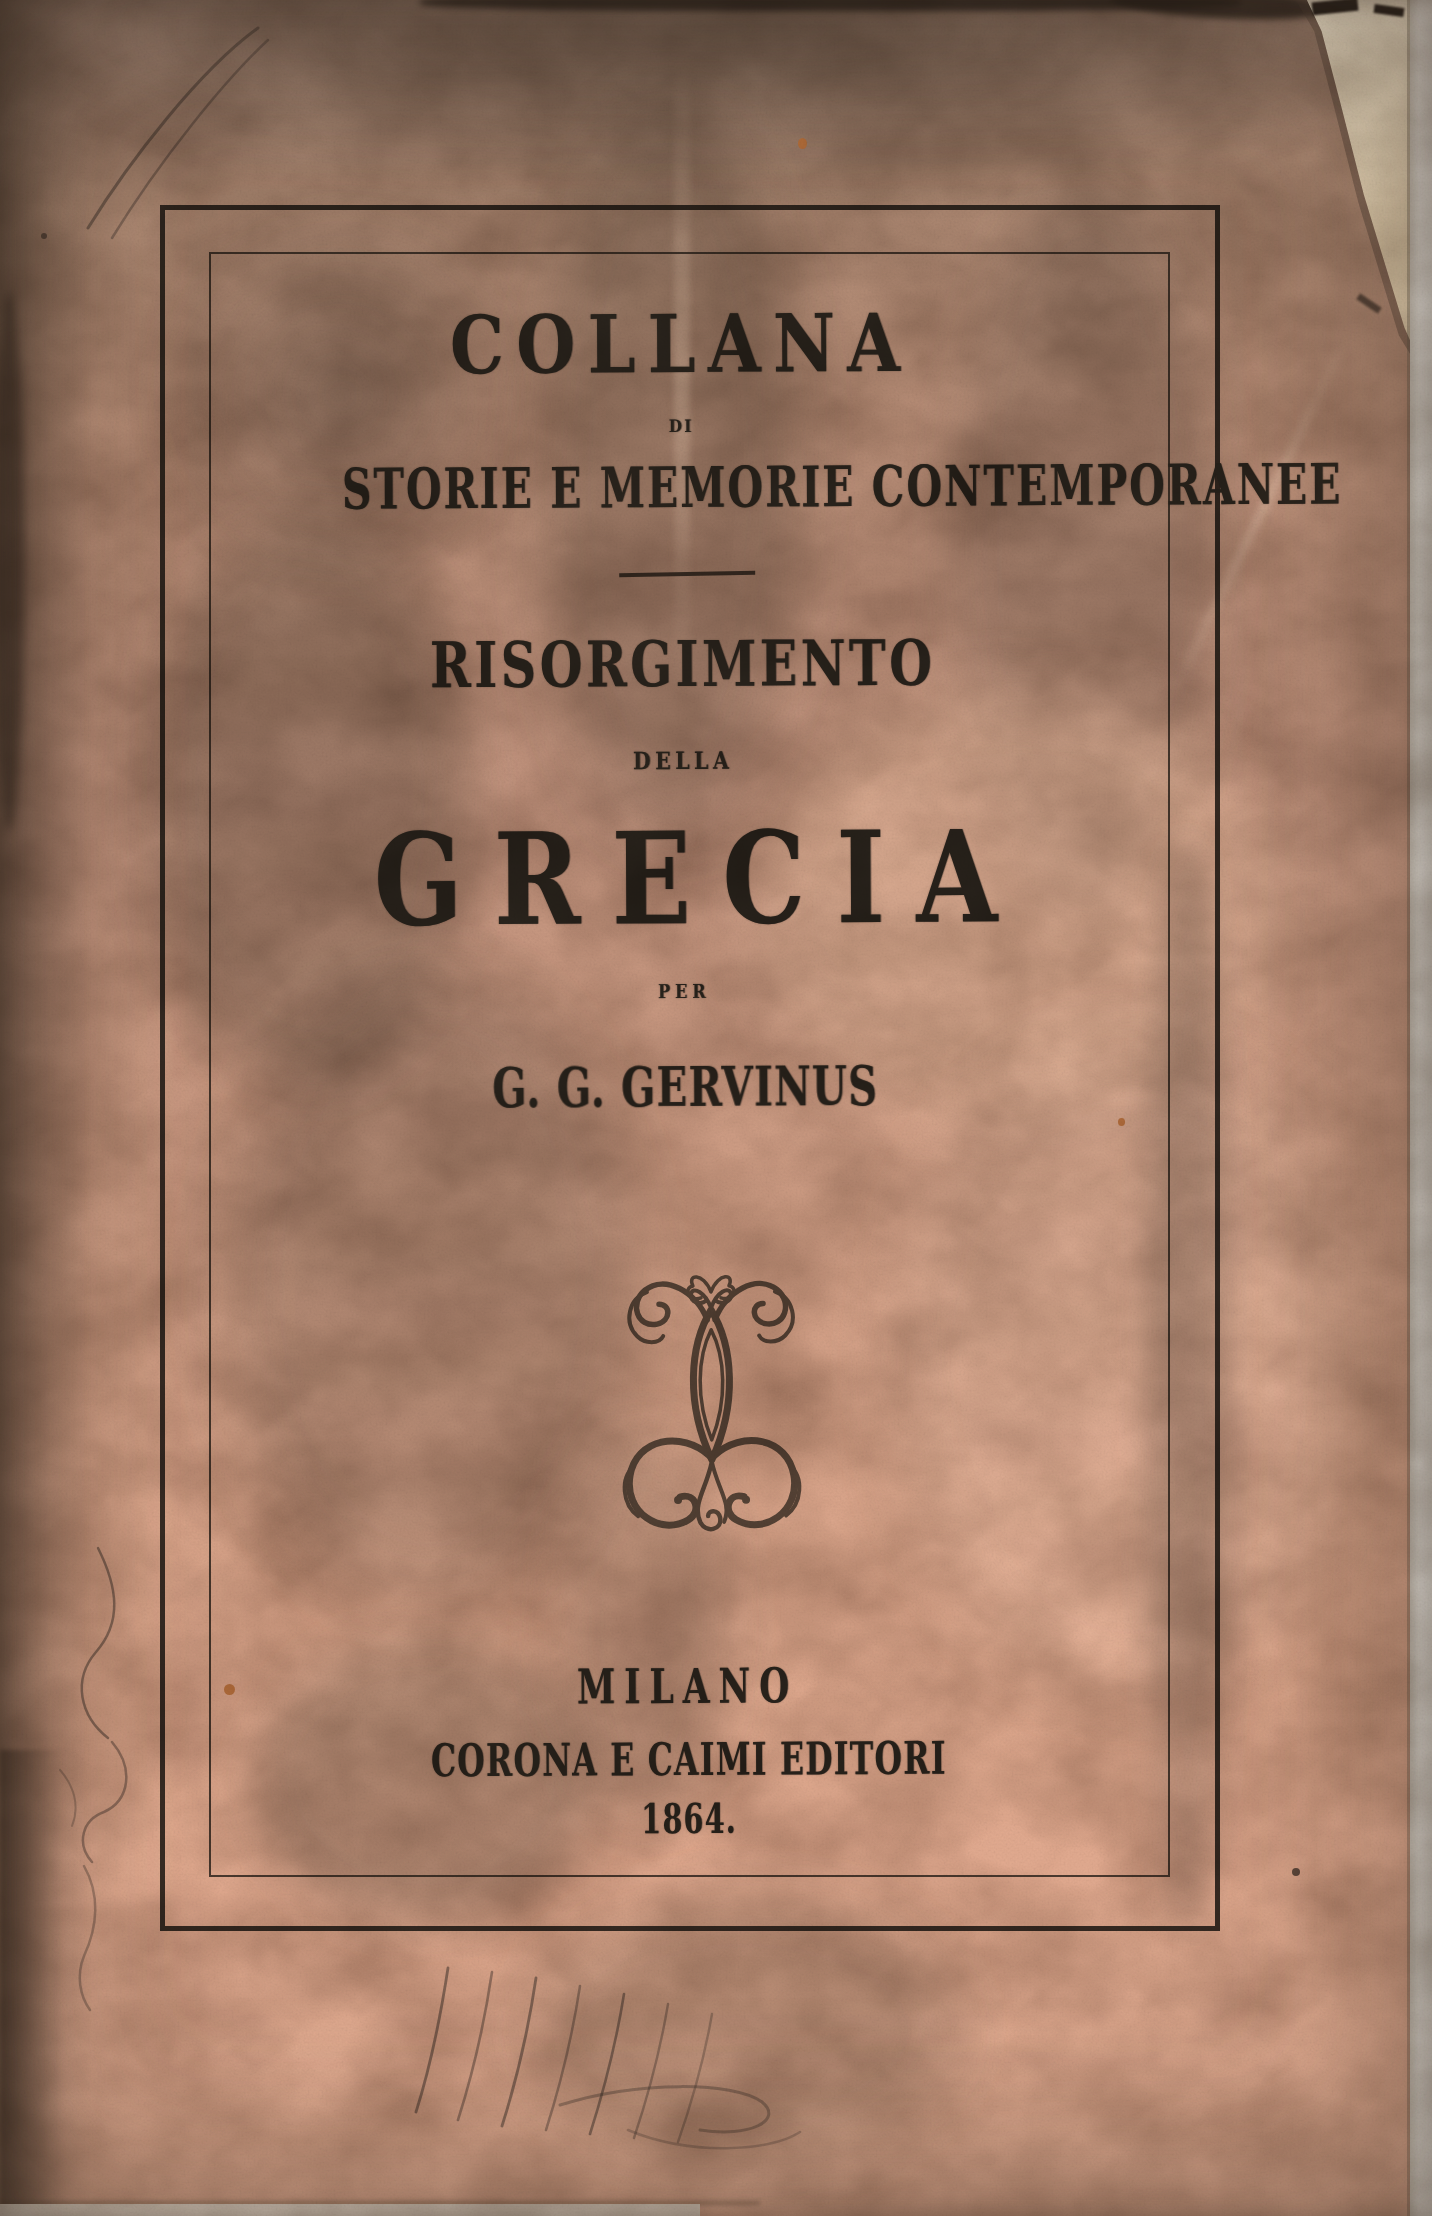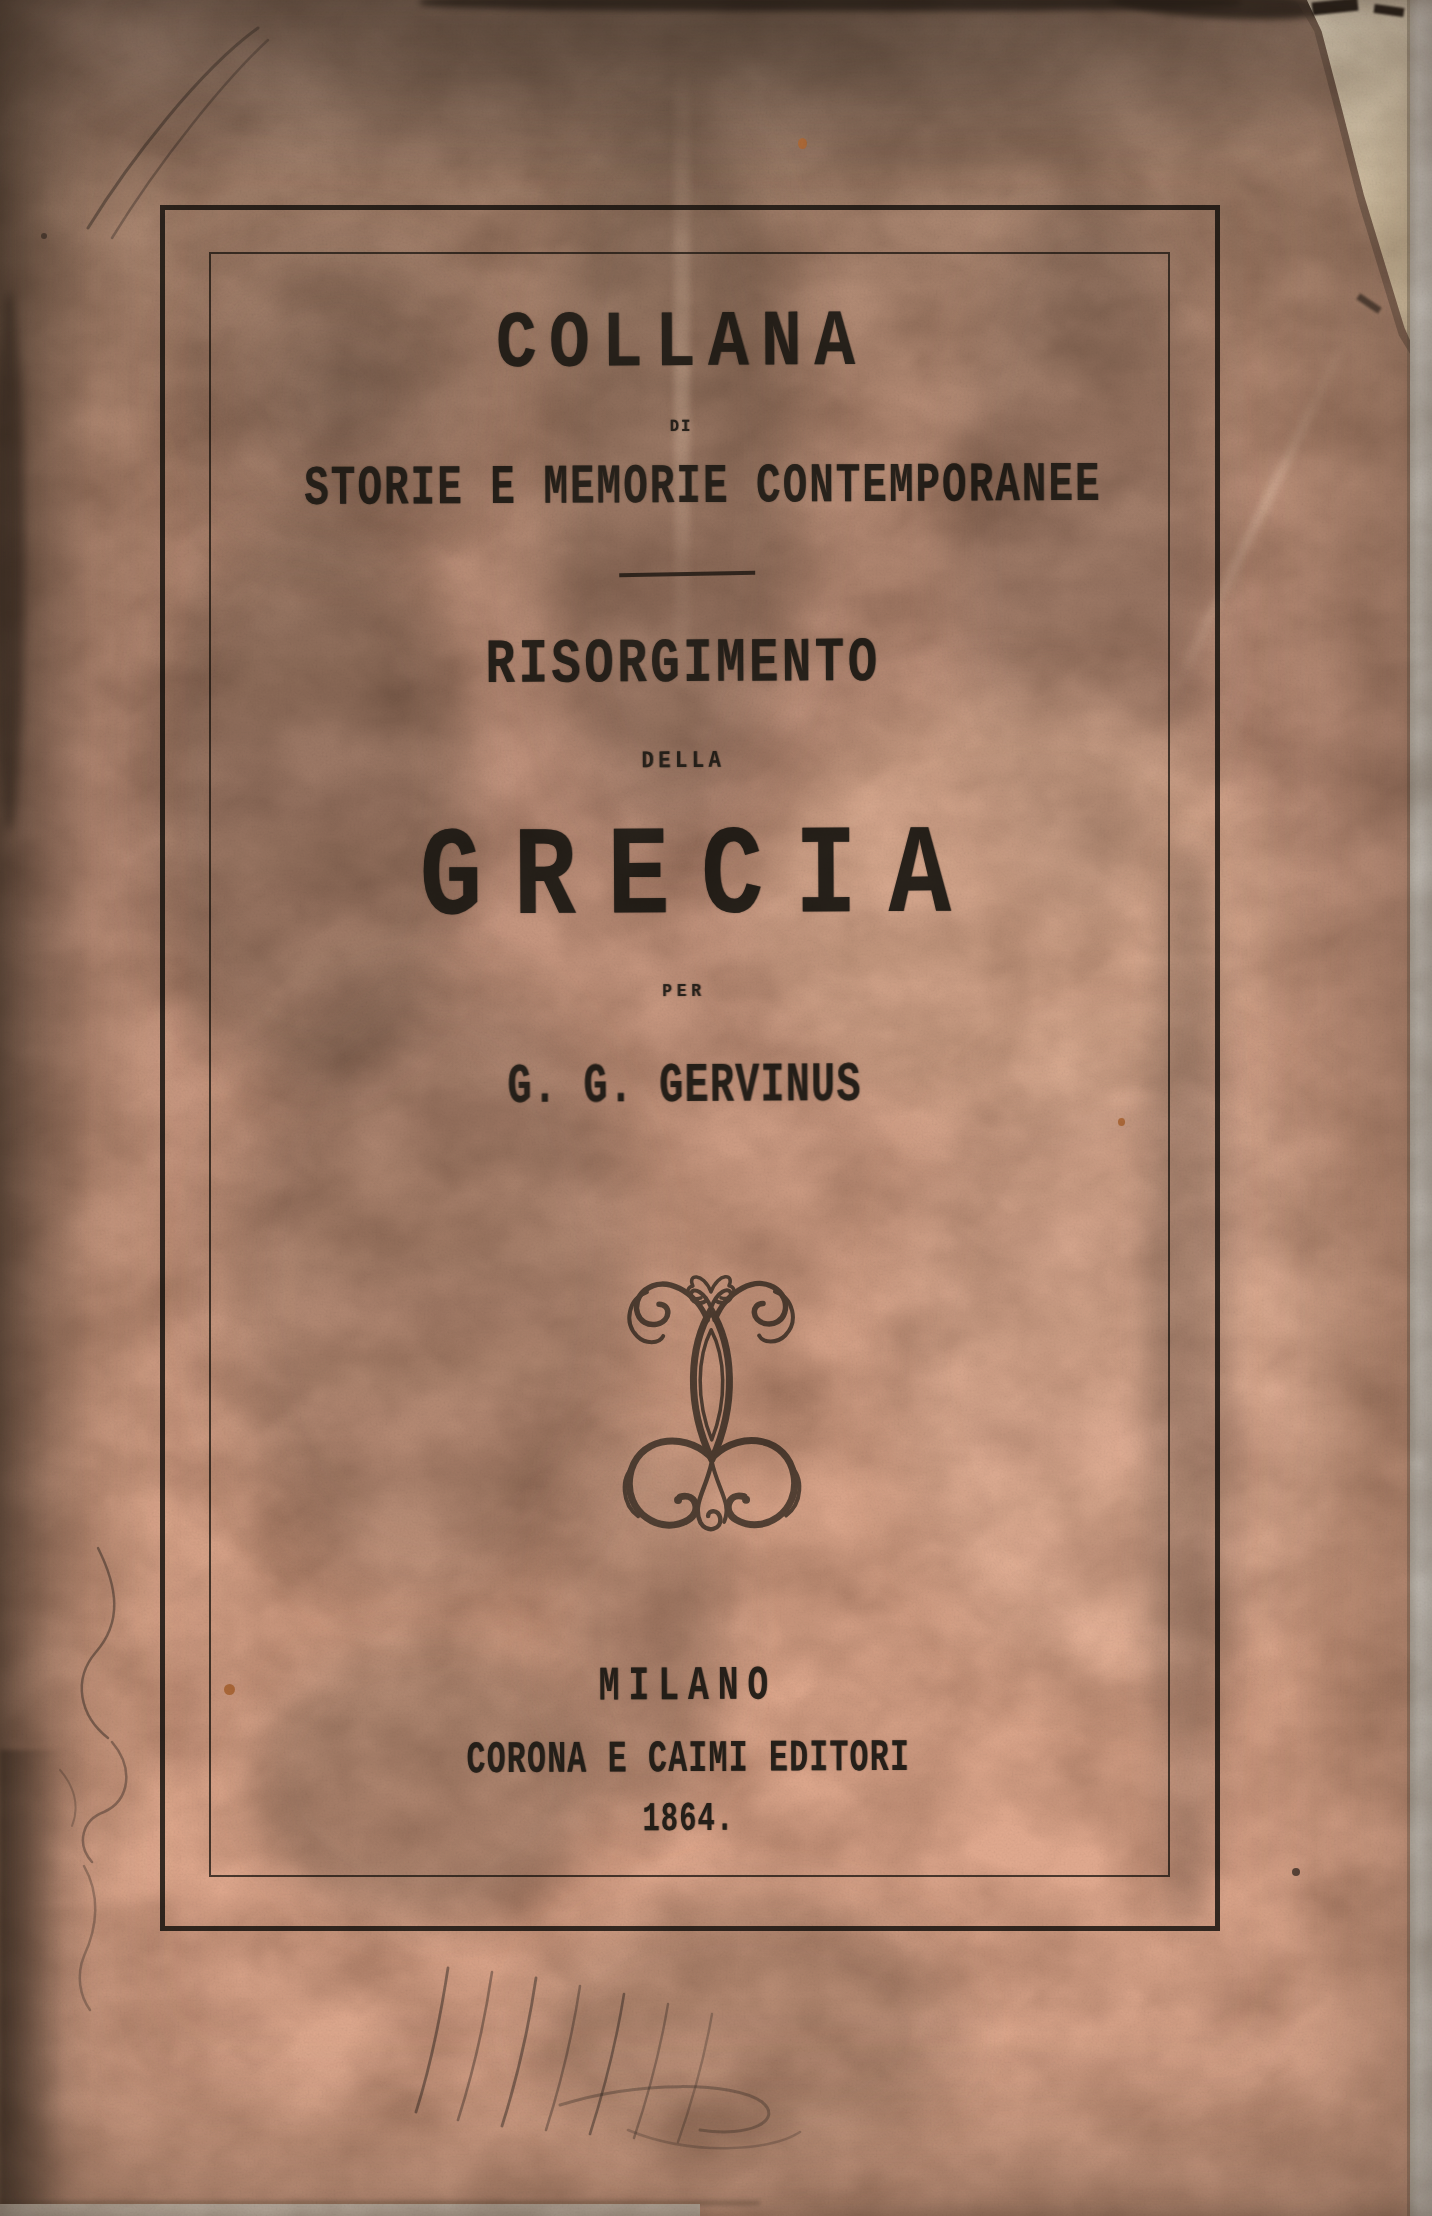--- a/index.html
+++ b/index.html
@@ -1,21 +1,21 @@
 <!DOCTYPE html>
 <html><head>
 <meta charset="utf-8">
 <style>
   html,body{margin:0;padding:0;background:#555;}
   .stage{position:relative;width:1432px;height:2216px;overflow:hidden;
          font-family:"DejaVu Serif", serif;}
   .cover{position:absolute;inset:0;
     background:linear-gradient(178deg,
       #95796a 0%, #ac8872 9%, #ba8f78 20%, #c3947e 36%,
-      #d09e85 54%, #dda78c 70%, #e3ab90 84%, #dba78d 100%);font-family:Liberation Mono, monospace;}
+      #d09e85 54%, #dda78c 70%, #e3ab90 84%, #dba78d 100%);}
   .cover::after{content:"";position:absolute;inset:0;pointer-events:none;
     box-shadow:inset 0 0 170px 30px rgba(72,55,42,.45), inset 0 0 26px rgba(58,44,34,.35);}
   .st{position:absolute;border-radius:50%;pointer-events:none;}
   .s-topband{left:-40px;top:-70px;width:1520px;height:280px;border-radius:0;
     background:radial-gradient(ellipse at 50% 35%, rgba(84,70,58,.55), rgba(84,70,58,0) 72%);filter:blur(6px);}
   .s-topedge{left:420px;top:-7px;width:820px;height:18px;background:rgba(20,15,11,.78);filter:blur(3px);border-radius:40%;}
   .s-topedge2{left:1110px;top:-10px;width:220px;height:28px;background:rgba(25,19,14,.8);filter:blur(3px);transform:rotate(3deg);}
   .s-spine{left:0;top:0;width:92px;height:2216px;border-radius:0;
     background:linear-gradient(90deg, rgba(43,33,25,.55), rgba(43,33,25,.18) 55%, rgba(43,33,25,0));}
   .s-spine2{left:-6px;top:290px;width:30px;height:540px;background:rgba(30,22,16,.5);filter:blur(5px);}

